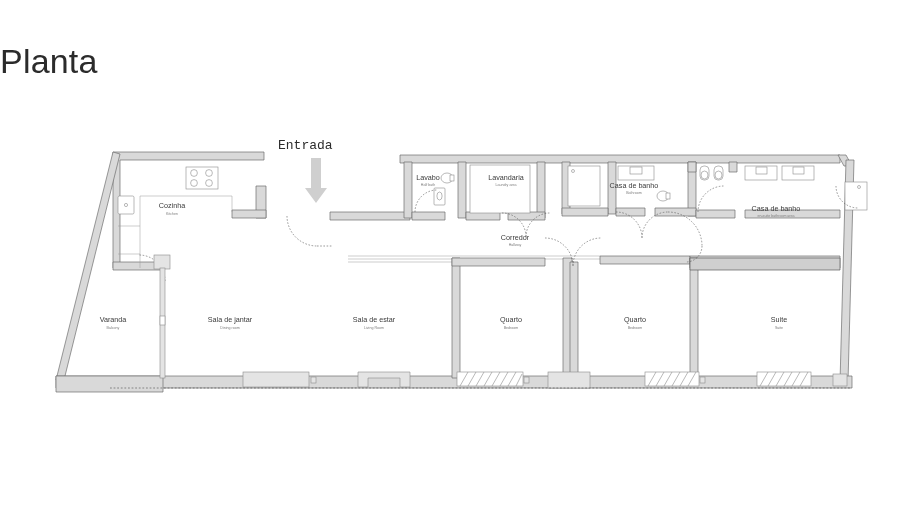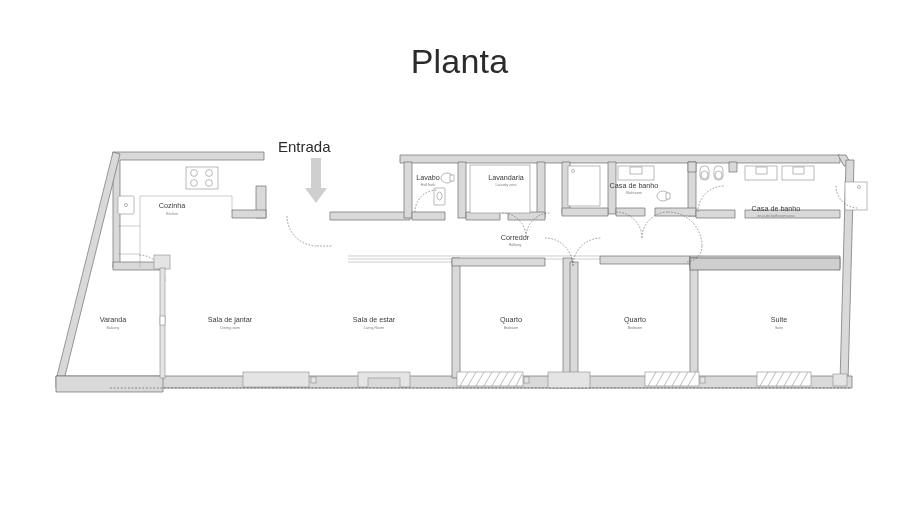--- a/index.html
+++ b/index.html
@@ -12,32 +12,32 @@
     height: 506px;
     overflow: hidden;
     font-family: "Liberation Sans", sans-serif;
     position: relative;
   }
   #plan-title {
     position: absolute;
     top: 42px;
     left: 0;
     width: 919px;
-    text-align: center;
     font-size: 34px;
     font-weight: 400;
     color: #2b2b2b;
     letter-spacing: 0.2px;
   }
   #entrance-label {
     position: absolute;
     top: 138px;
     left: 278px;
-    font-size: 15px;
+    font-size: 13px;
     color: #2b2b2b;
+    font-family: Liberation Mono, monospace;
   }
   #floorplan-svg {
     position: absolute;
     top: 0;
     left: 0;
   }
   .room-name {
     font-family: "Liberation Sans", sans-serif;
     font-size: 7.2px;
     fill: #3a3a3a;

